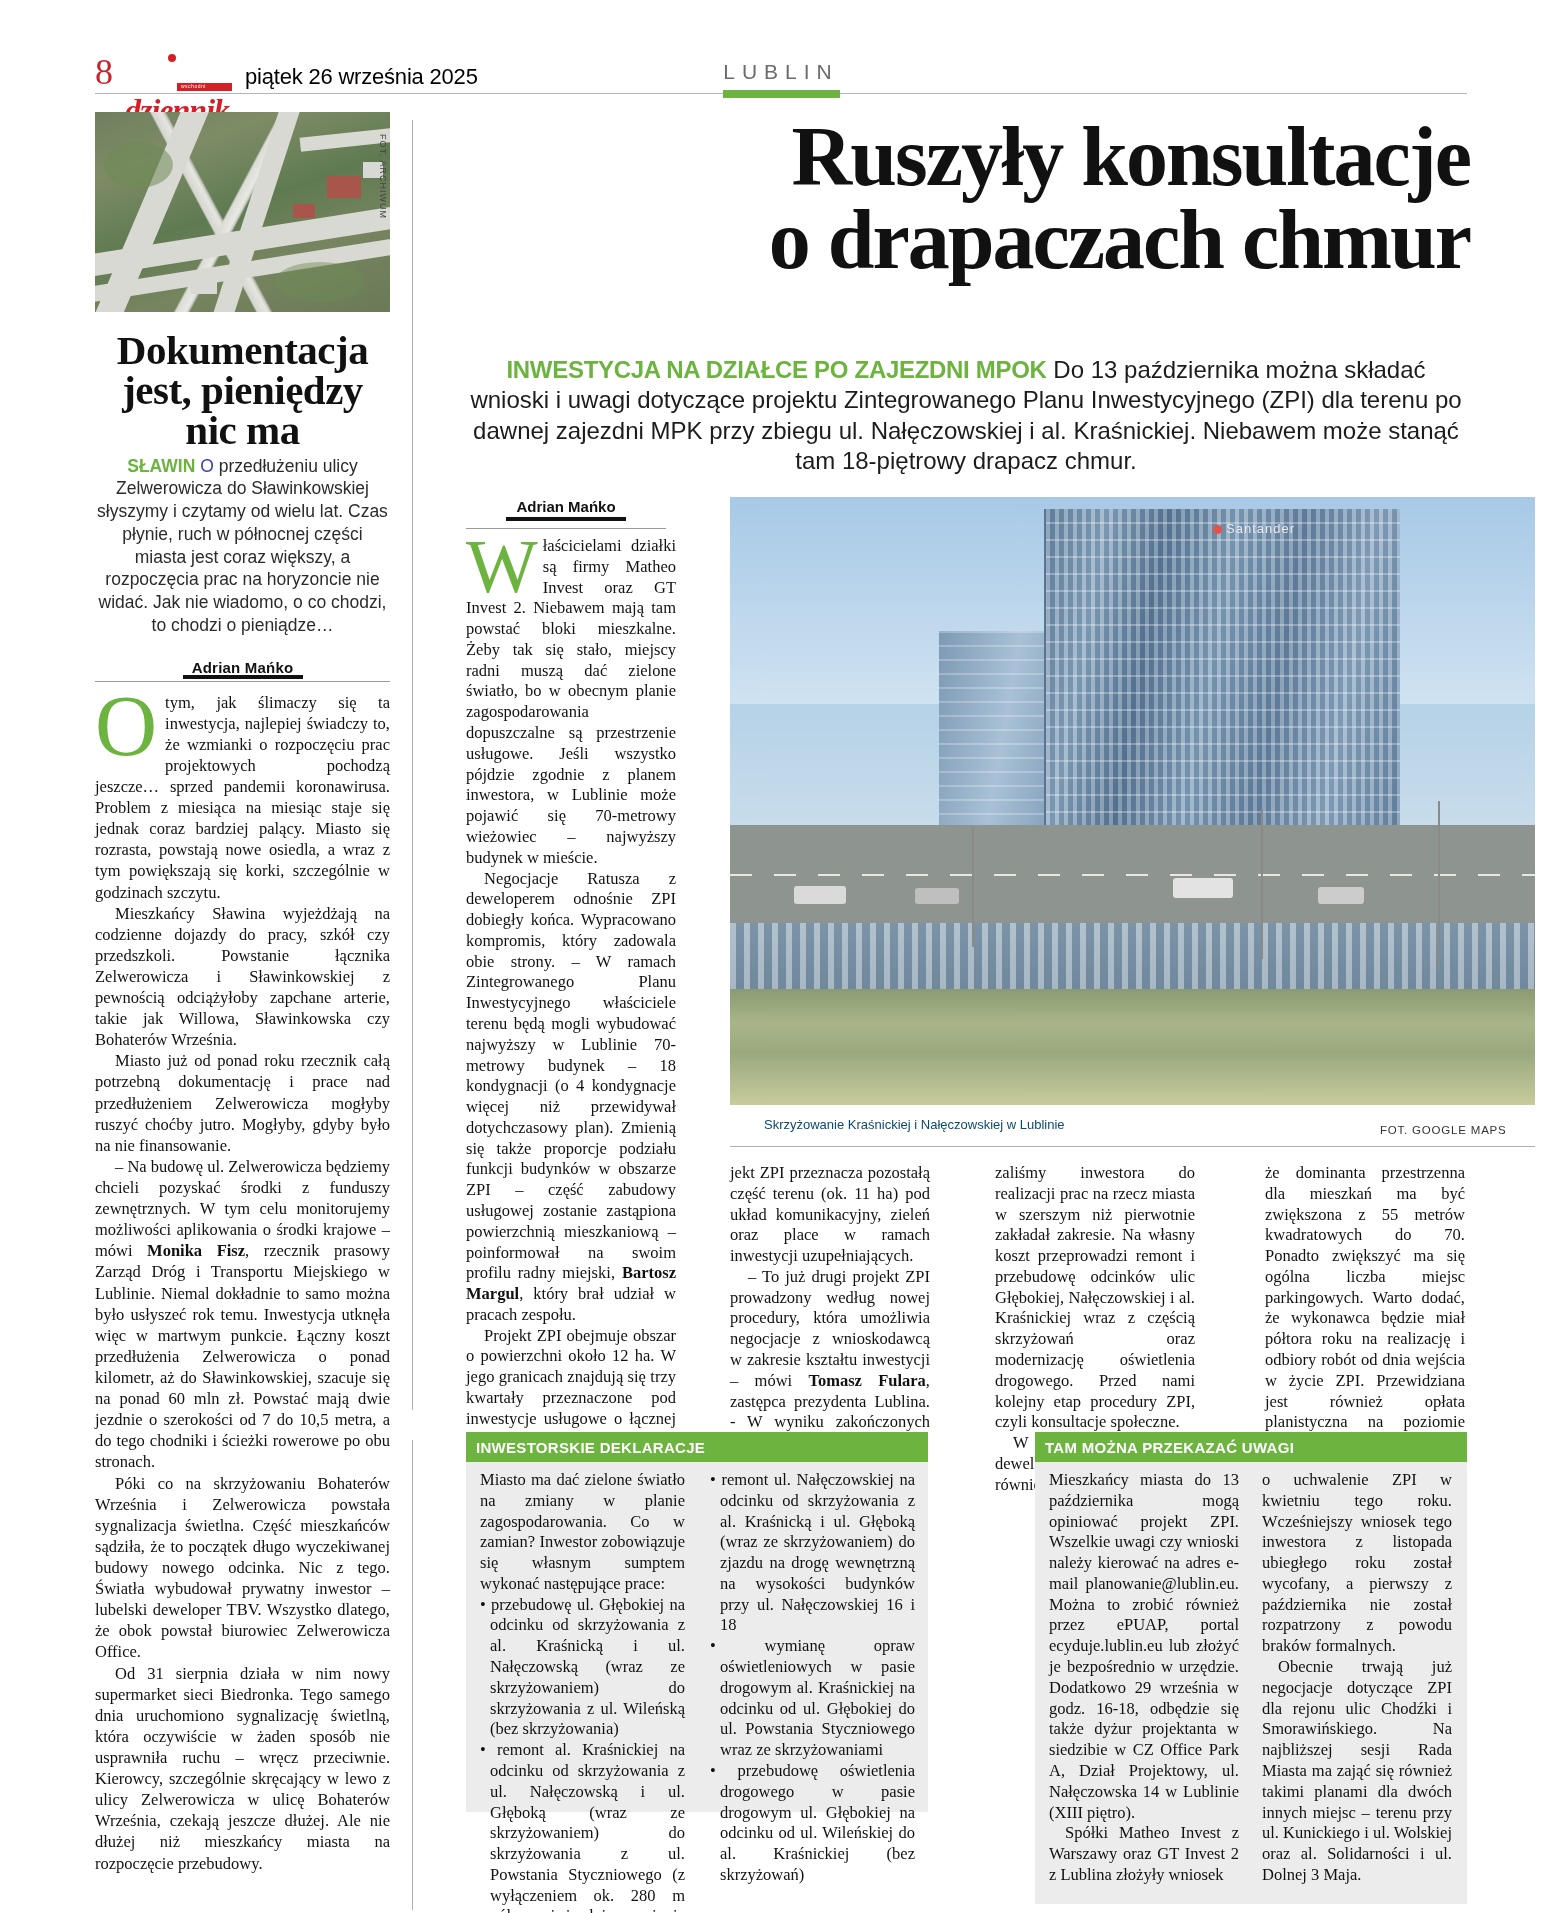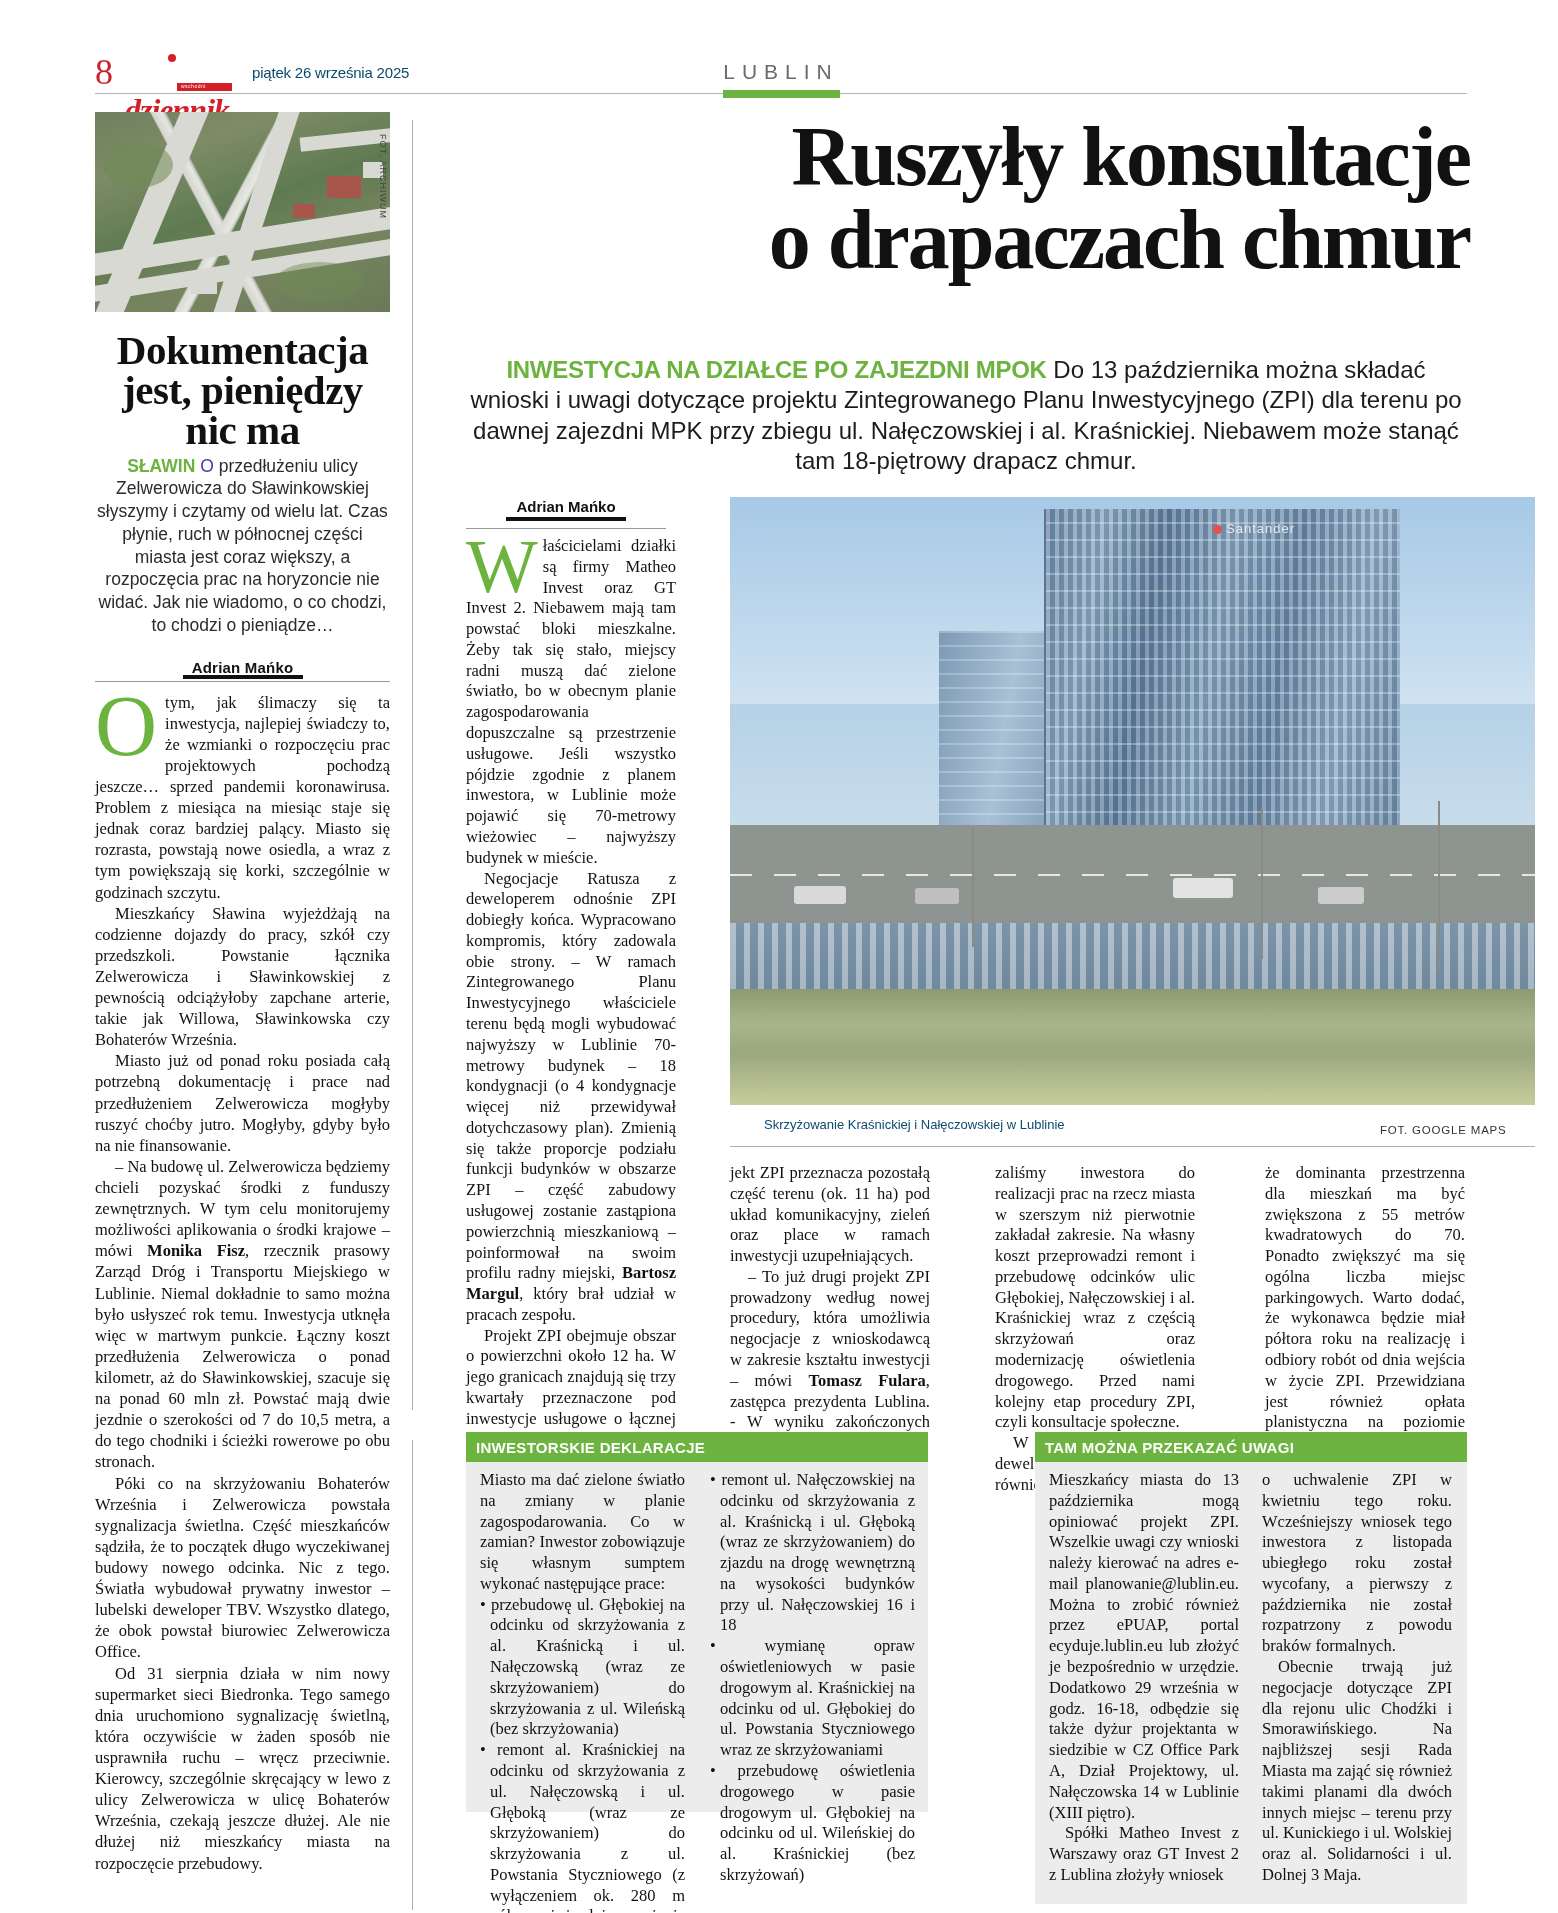--- a/index.html
+++ b/index.html
@@ -14,21 +14,21 @@
   
   .masthead{position:absolute;left:95px;top:60px;width:1372px;height:42px;}
   .folio{position:absolute;left:0;top:-6px;font-family:"Liberation Serif",serif;
          font-size:36px;color:#c8232c;line-height:1;}
   .logo{position:absolute;left:30px;top:-4px;width:110px;height:34px;}
   .logo .logo-word{font-family:"Liberation Serif",serif;font-weight:bold;font-style:italic;
       font-size:32px;color:#d41f26;letter-spacing:-1px;line-height:1;margin-top:38px;}
   .logo .logo-dot{position:absolute;left:43px;top:-2px;width:8px;height:8px;border-radius:50%;background:#d41f26;}
   .logo .logo-bar{position:absolute;left:52px;bottom:-1px;width:55px;height:8px;background:#d41f26;}
   .logo .logo-sub{position:absolute;left:56px;bottom:0px;font-size:5px;color:#fff;letter-spacing:.5px;line-height:8px;}
-  .issue-date{position:absolute;left:150px;top:4px;font-size:15px;color:#0c4a6e;letter-spacing:-.2px;white-space:nowrap;margin-left:7px;}
+  .issue-date{position:absolute;left:150px;top:4px;font-size:22px;color:#000000;letter-spacing:-.2px;white-space:nowrap;}
   .section-name{position:absolute;left:0;top:0;width:1372px;text-align:center;
       font-size:21px;letter-spacing:7px;color:#6b6b6b;}
   .mast-rule{position:absolute;left:0;top:33px;width:1372px;height:1px;background:#b5b5b5;}
   .mast-green{position:absolute;left:50%;margin-left:-58px;top:30px;width:117px;height:8px;background:#6cb33f;}
 
   
   .side{position:absolute;left:95px;top:112px;width:295px;}
   .side-photo{position:relative;width:295px;height:200px;overflow:hidden;background:#5d6b55;}
   .side-credit{position:absolute;right:2px;top:22px;writing-mode:vertical-rl;
      font-size:9px;letter-spacing:1px;color:#444;}
@@ -178,21 +178,21 @@
       <div class="side-byline">Adrian Mańko</div>
       <div class="dark" style="width:120px;"></div>
     </div>
     <div class="byline-rule"></div>
 
     <div class="side-body">
       <p class="first">
         <span class="dropcap">O</span><span>tym, jak ślimaczy się ta inwestycja, najlepiej świadczy to, że wzmianki o rozpoczęciu prac projektowych pochodzą jeszcze… sprzed pandemii koronawirusa. Problem z miesiąca na miesiąc staje się jednak coraz bardziej palący. Miasto się rozrasta, powstają nowe osiedla, a wraz z tym powiększają się korki, szczególnie w godzinach szczytu.</span>
       </p>
       <p>Mieszkańcy Sławina wyjeżdżają na codzienne dojazdy do pracy, szkół czy przedszkoli. Powstanie łącznika Zelwerowicza i Sławinkowskiej z pewnością odciążyłoby zapchane arterie, takie jak Willowa, Sławinkowska czy Bohaterów Września.</p>
-      <p>Miasto już od ponad roku posiada całą potrzebną dokumentację i prace nad przedłużeniem Zelwerowicza mogłyby ruszyć choćby jutro. Mogłyby, gdyby było na nie finansowanie.</p>
+      <p>Miasto już od ponad roku rzecznik całą potrzebną dokumentację i prace nad przedłużeniem Zelwerowicza mogłyby ruszyć choćby jutro. Mogłyby, gdyby było na nie finansowanie.</p>
       <p>– Na budowę ul. Zelwerowicza będziemy chcieli pozyskać środki z funduszy zewnętrznych. W tym celu monitorujemy możliwości aplikowania o środki krajowe – mówi <b>Monika Fisz</b>, rzecznik prasowy Zarząd Dróg i Transportu Miejskiego w Lublinie. Niemal dokładnie to samo można było usłyszeć rok temu. Inwestycja utknęła więc w martwym punkcie. Łączny koszt przedłużenia Zelwerowicza o ponad kilometr, aż do Sławinkowskiej, szacuje się na ponad 60 mln zł. Powstać mają dwie jezdnie o szerokości od 7 do 10,5 metra, a do tego chodniki i ścieżki rowerowe po obu stronach.</p>
       <p>Póki co na skrzyżowaniu Bohaterów Września i Zelwerowicza powstała sygnalizacja świetlna. Część mieszkańców sądziła, że to początek długo wyczekiwanej budowy nowego odcinka. Nic z tego. Światła wybudował prywatny inwestor – lubelski deweloper TBV. Wszystko dlatego, że obok powstał biurowiec Zelwerowicza Office.</p>
       <p>Od 31 sierpnia działa w nim nowy supermarket sieci Biedronka. Tego samego dnia uruchomiono sygnalizację świetlną, która oczywiście w żaden sposób nie usprawniła ruchu – wręcz przeciwnie. Kierowcy, szczególnie skręcający w lewo z ulicy Zelwerowicza w ulicę Bohaterów Września, czekają jeszcze dłużej. Ale nie dłużej niż mieszkańcy miasta na rozpoczęcie przebudowy.</p>
     </div>
   </div>
 
   <div class="vrule" style="left:412px;top:120px;height:1290px;"></div>
   <div class="vrule" style="left:412px;top:1440px;height:470px;"></div>
 
   <div class="headline">

